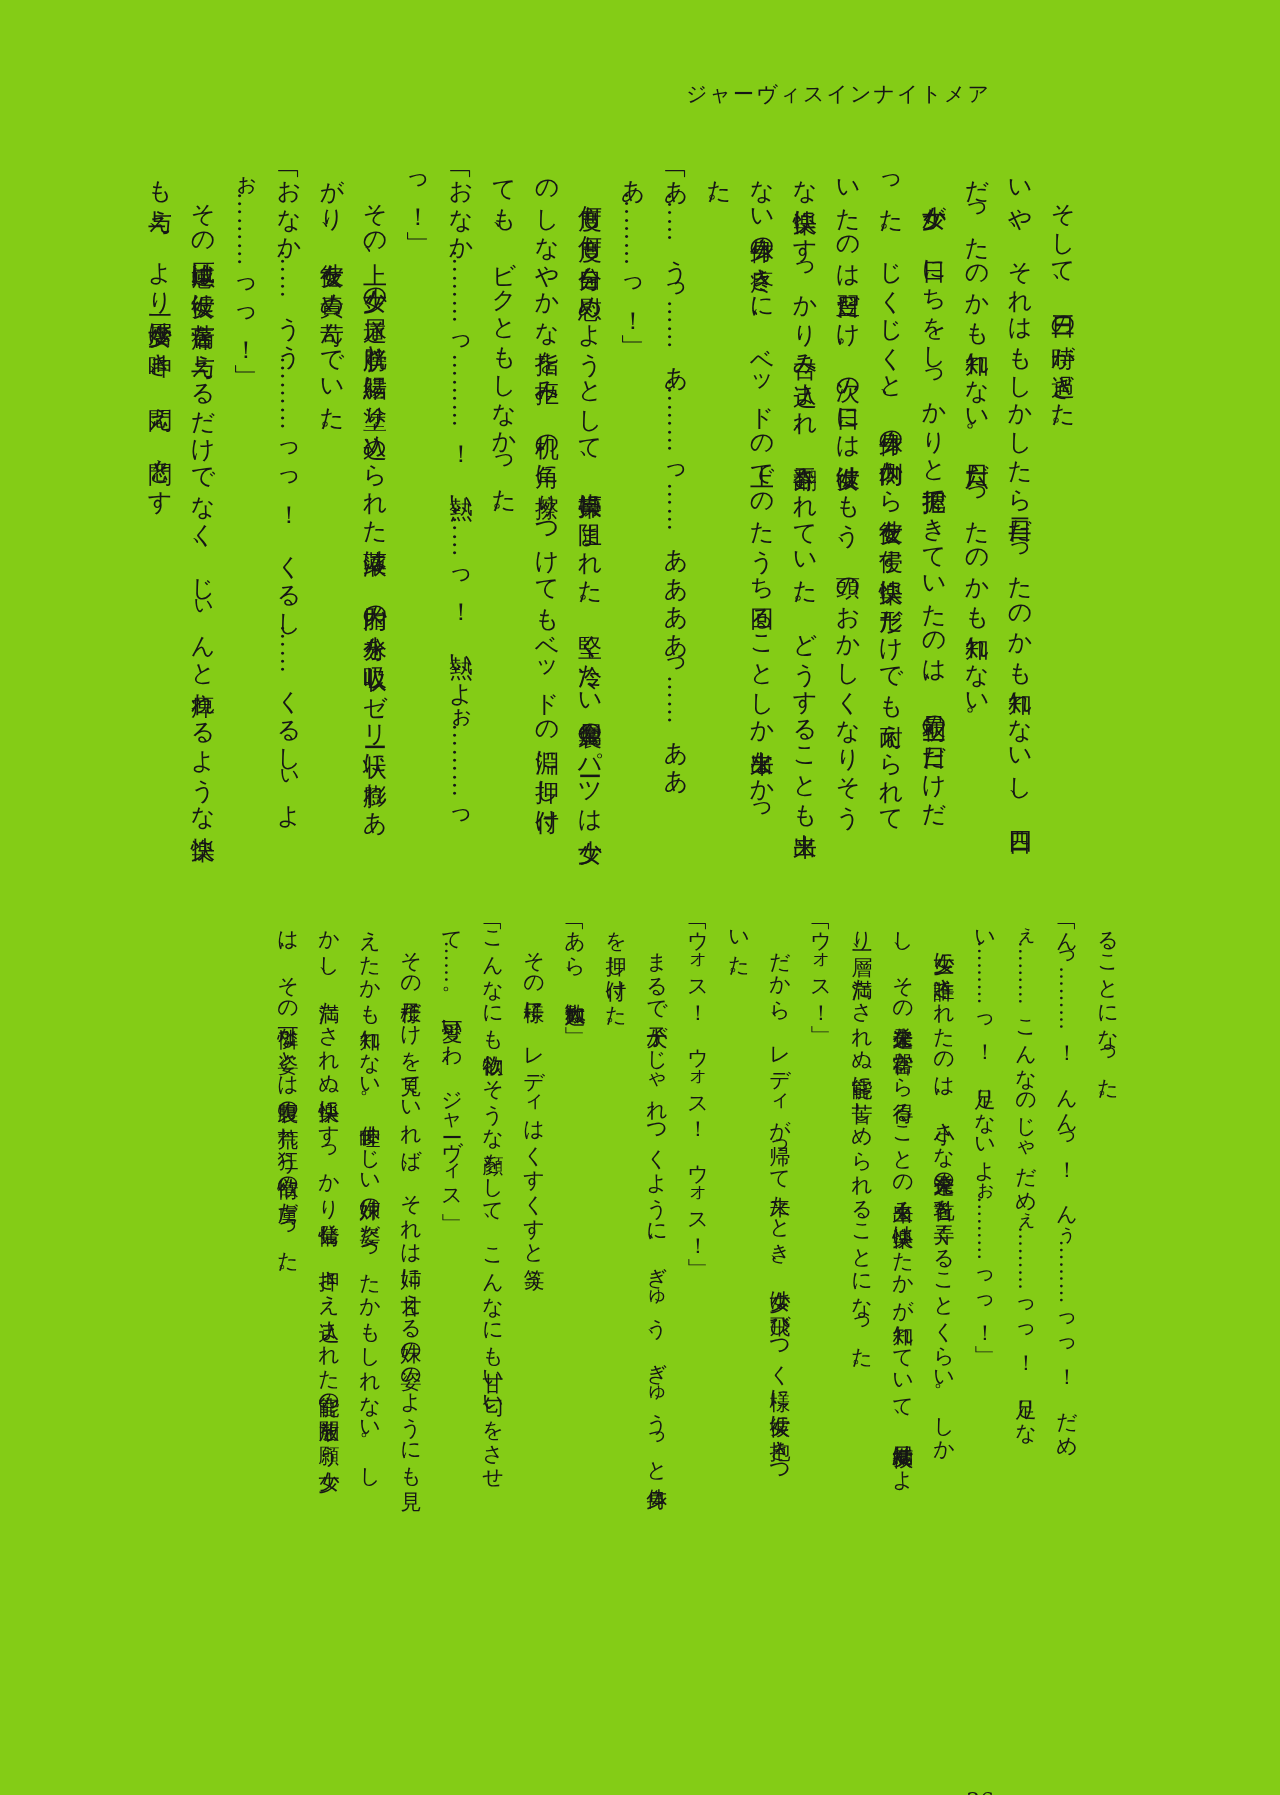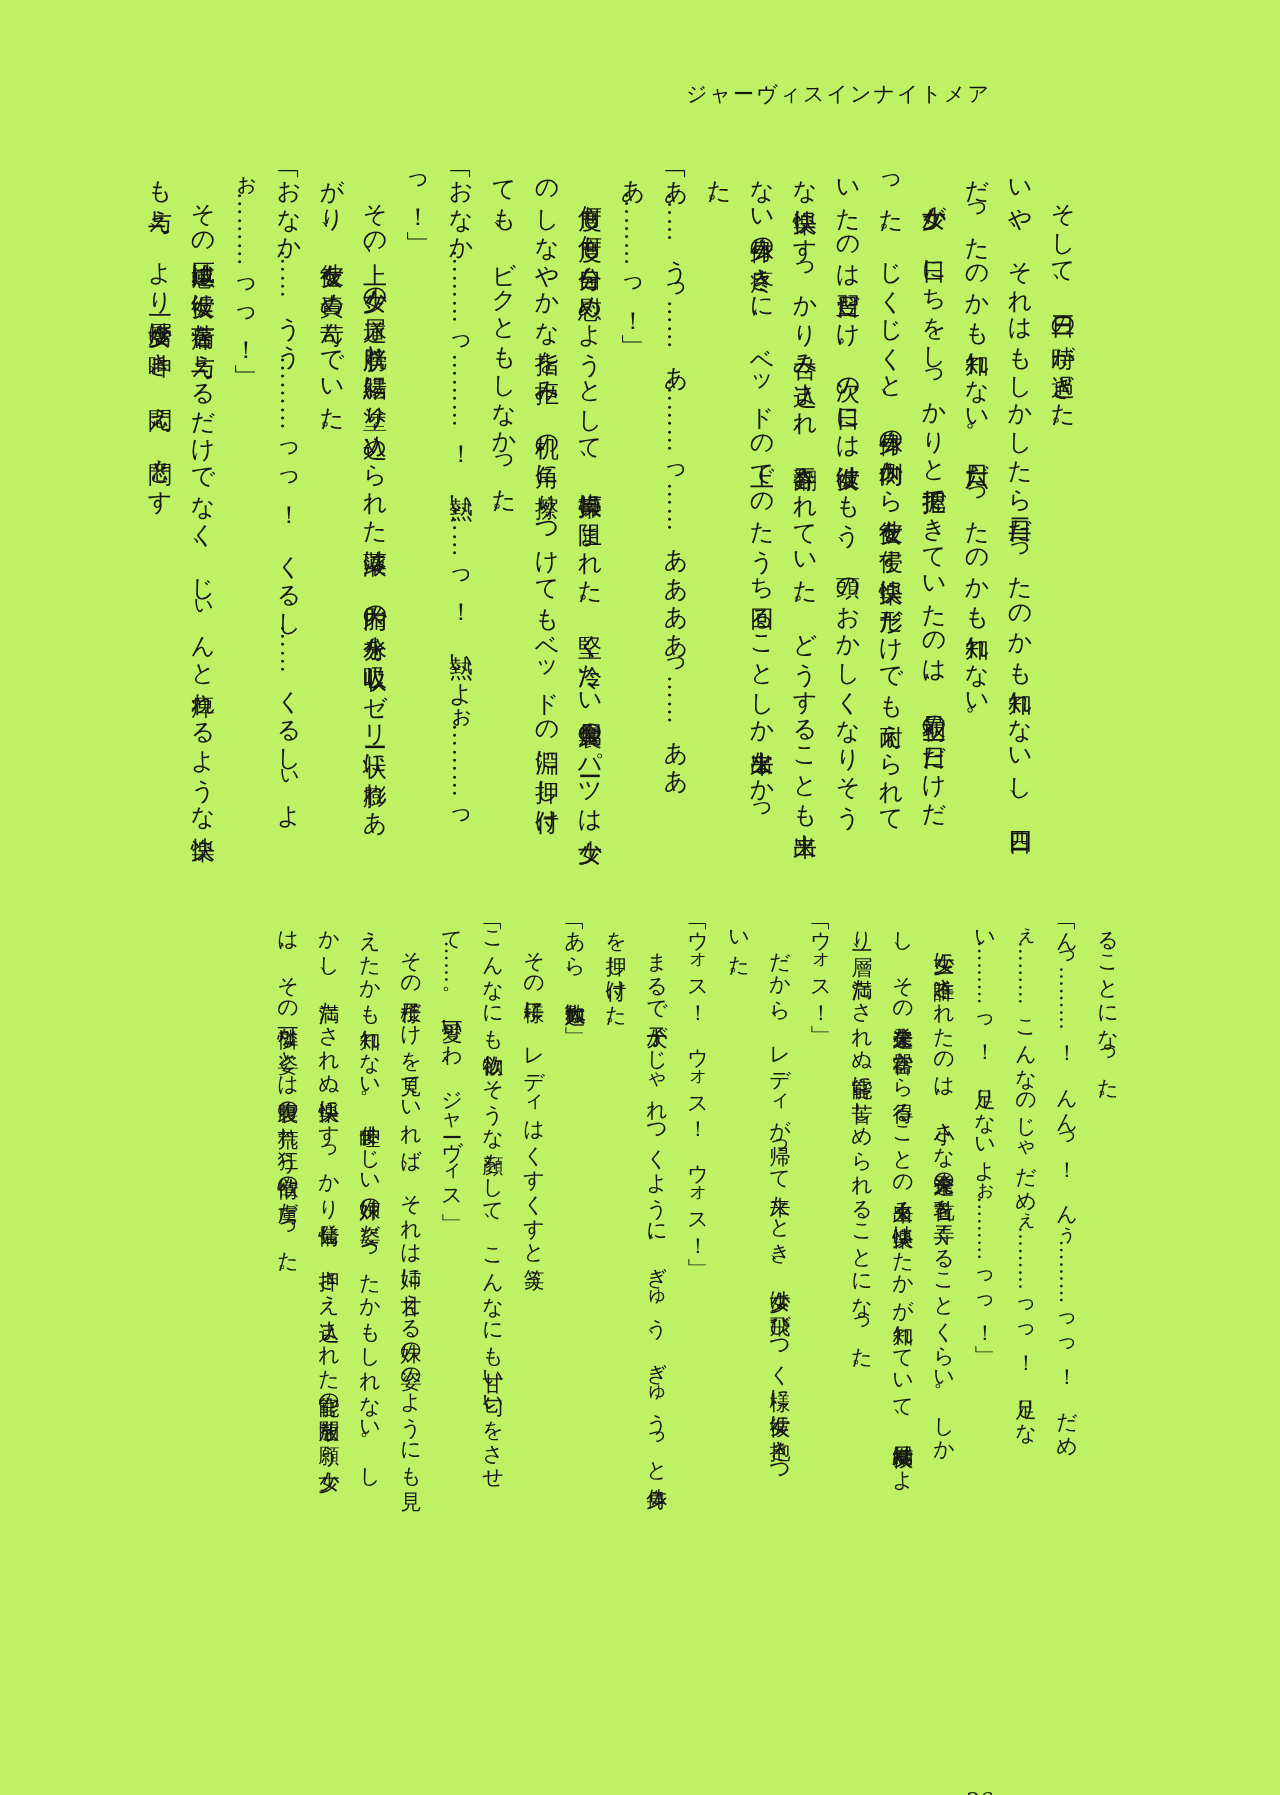--- a/index.html
+++ b/index.html
@@ -1,20 +1,20 @@
 <!DOCTYPE html>
 <html lang="ja"><head>
 <meta charset="utf-8">
 <style>
   html,body { margin:0; padding:0; background:#e8e8e8; }
   .page {
     position:relative;
     width:1280px; height:1795px;
     margin:0 auto;
-    background:#bef264;
+    background:#84cc16;
     font-family:"DejaVu Serif","Liberation Serif",serif;
     color:#161616;
     overflow:hidden;
   }
   .header-title {
     position:absolute;
     top:80px; right:289px;
     font-size:21px;
     letter-spacing:2px;
     white-space:nowrap;

